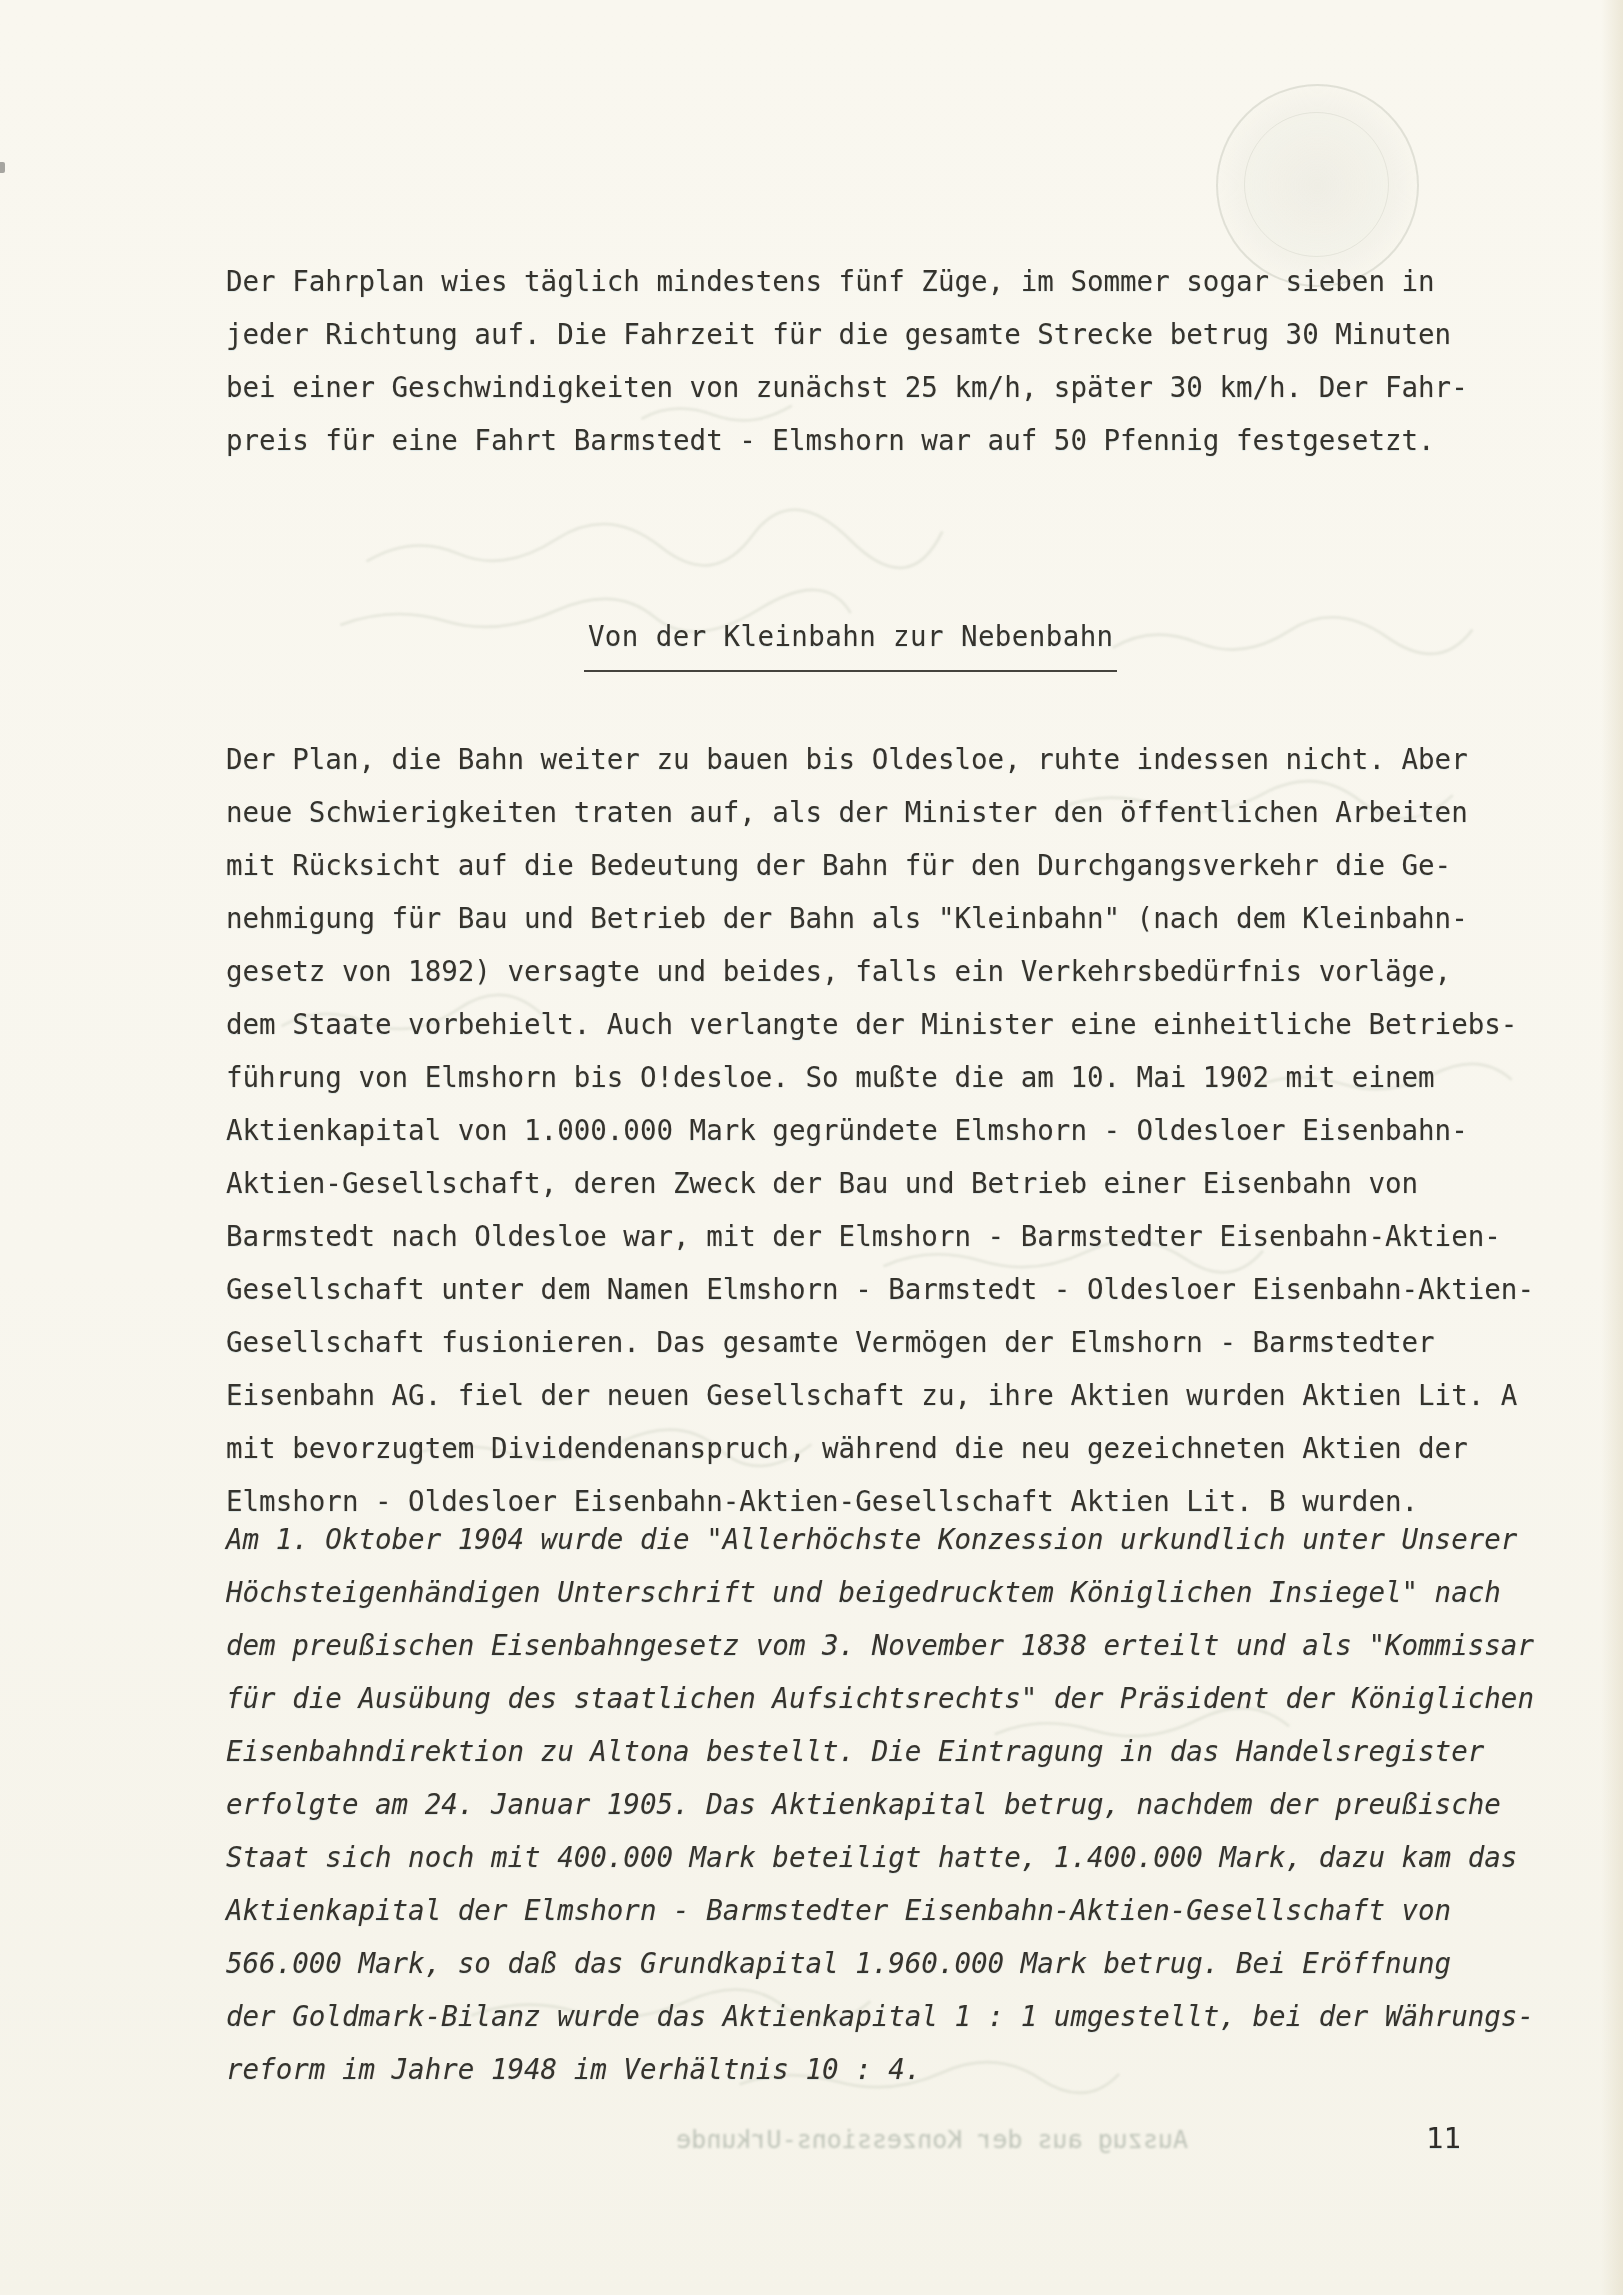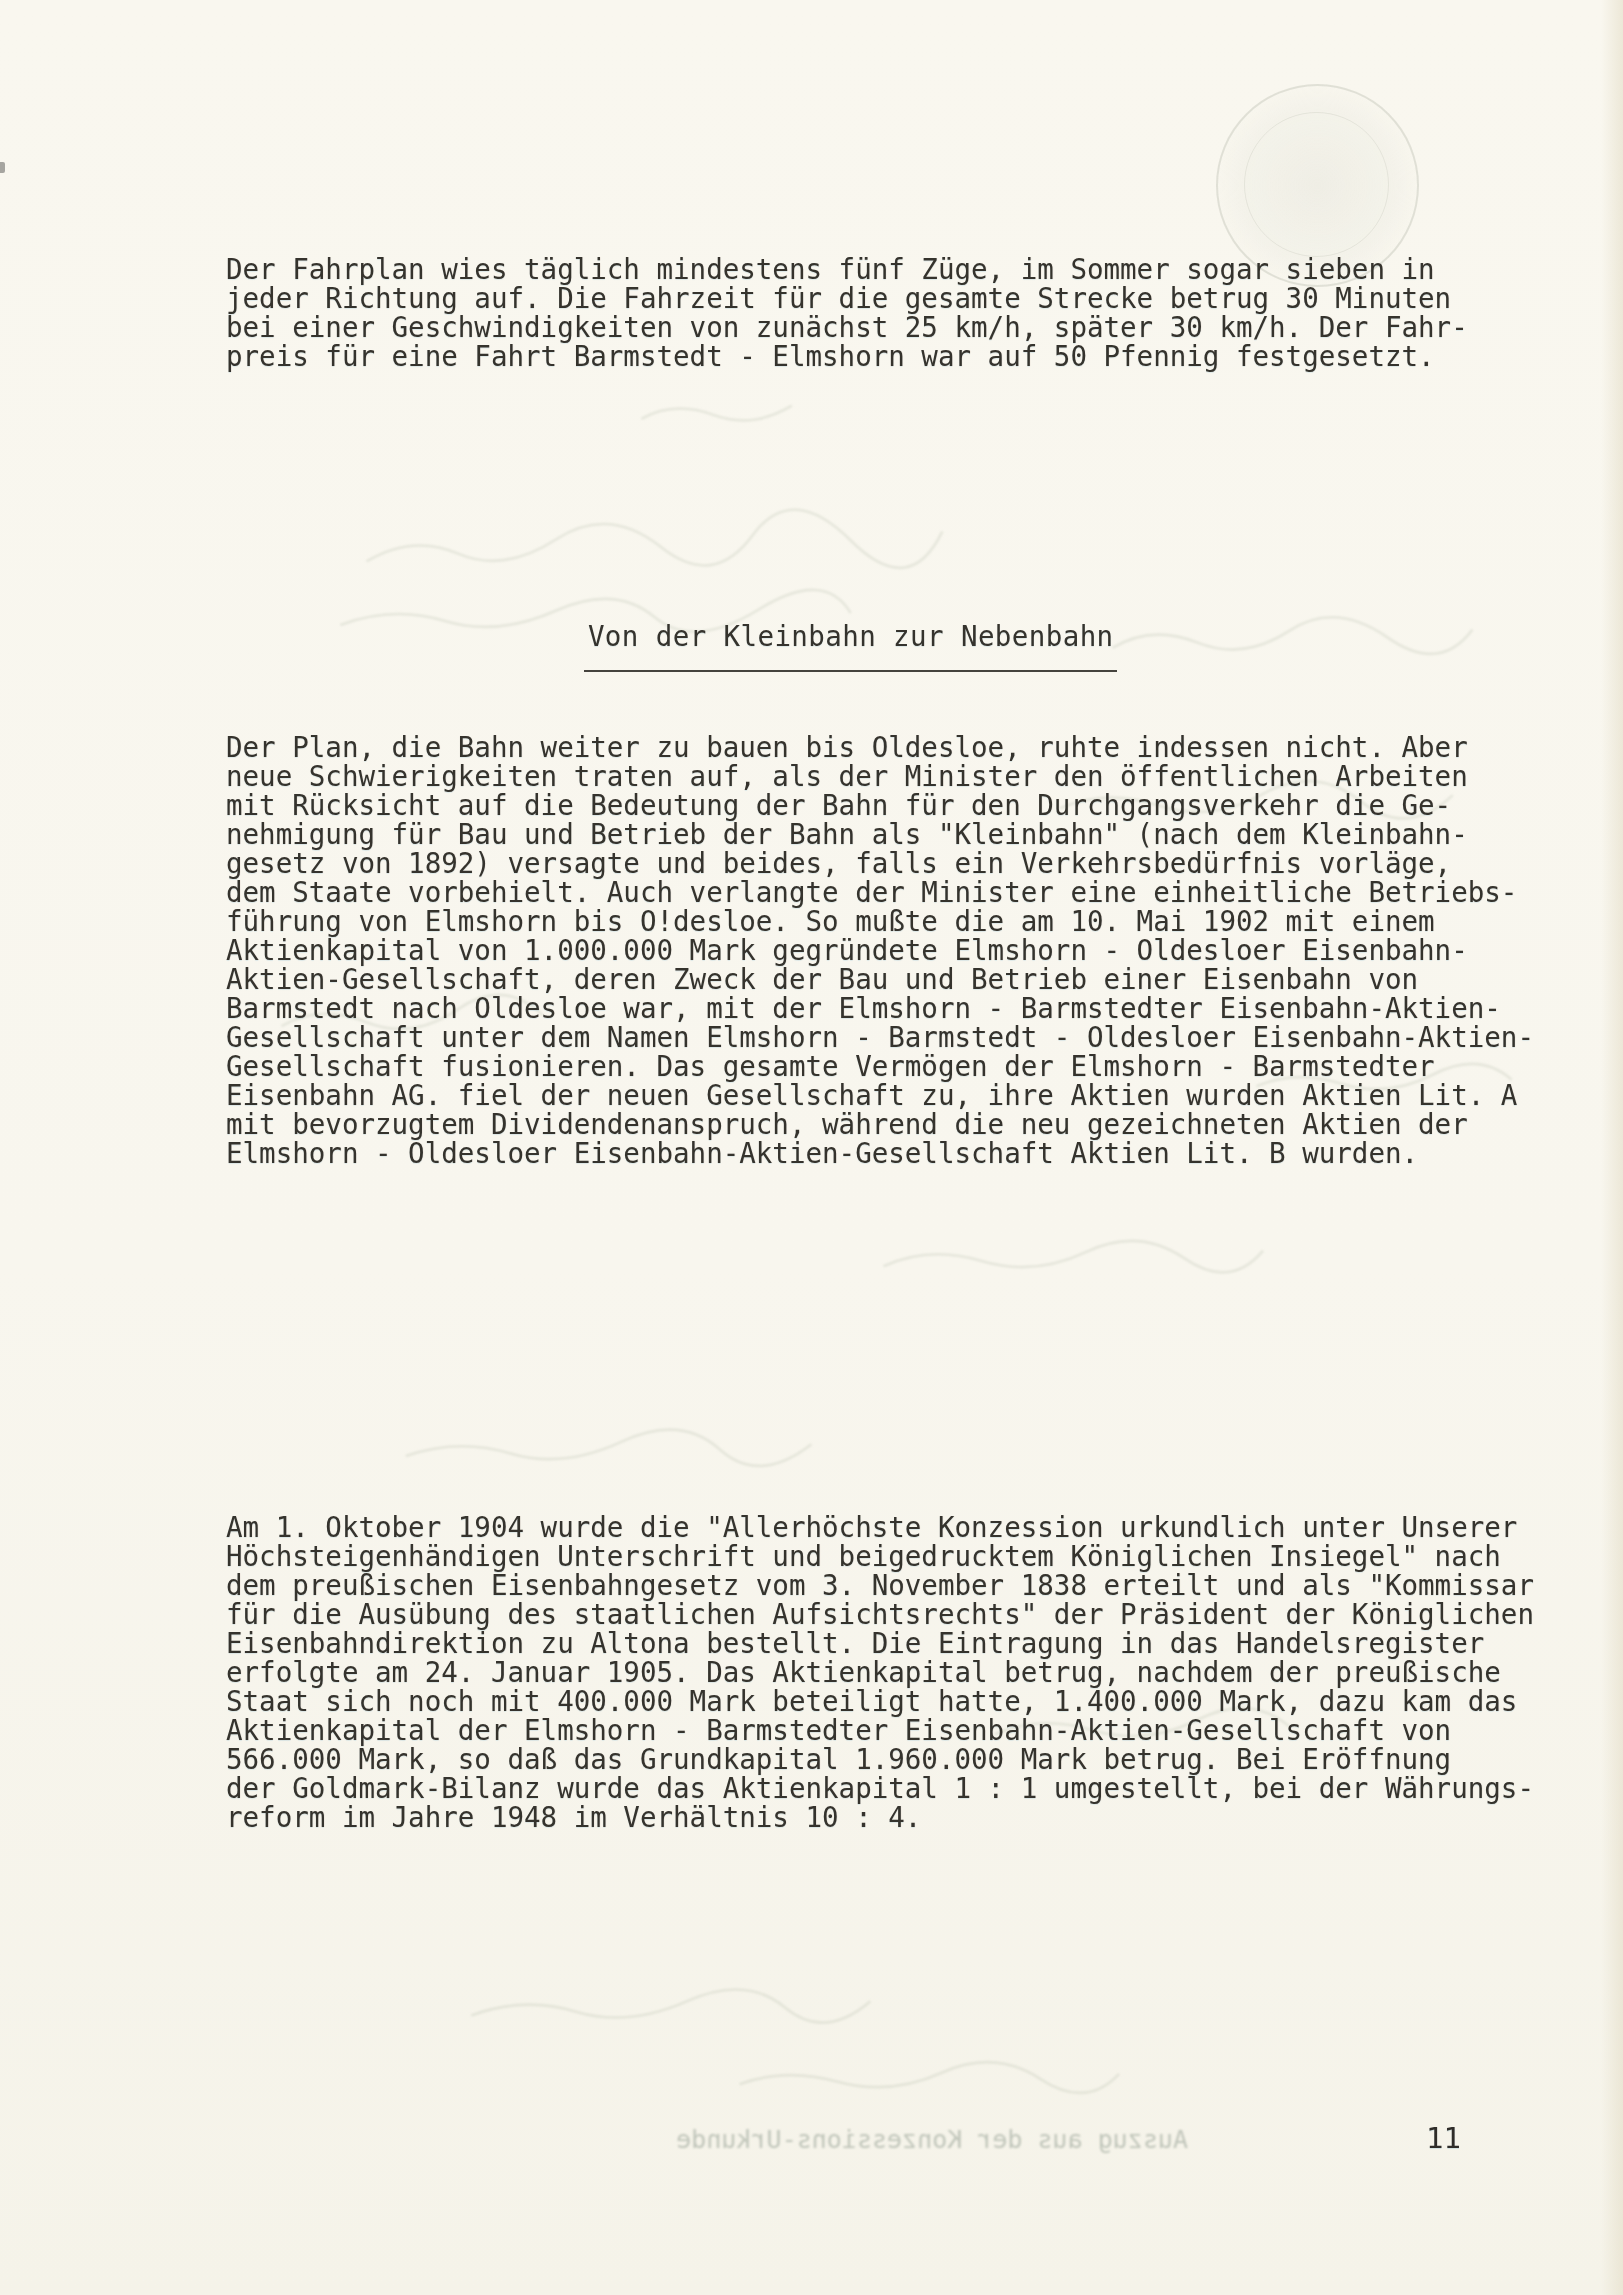--- a/index.html
+++ b/index.html
@@ -21,29 +21,29 @@
   }
   .edge-mark {
     position: absolute; left: 0; top: 162px; width: 4.6px; height: 10.5px;
     background: #7a7a74; opacity: 0.65; border-radius: 0 2px 2px 0;
   }
   .typewriter {
     position: absolute;
     left: 226px;
     width: 1322px;
     font-size: 27.5px;
-    line-height: 29px;
+    line-height: 53px;
     letter-spacing: 0px;
     white-space: pre-line;
     color: #35332d;
     text-shadow: 0 1.3px 0.7px rgba(55,145,185,0.14), 0.7px 0 0 rgba(150,70,50,0.06);
   }
   .para-1 { top: 255px; }
   .para-2 { top: 733px; }
-  .para-3 { top: 1513px; }
+  .para-3 { top: 1513px; font-style: italic; }
   .heading {
     position: absolute;
     left: 584px; top: 620px;
     font-size: 27.5px;
     letter-spacing: 0.4px;
     padding: 0 3.9px 17.7px 3.9px;
     border-bottom: 2.6px solid #45433d;
     color: #35332d;
     text-shadow: 0 1.3px 0.7px rgba(55,145,185,0.14);
     white-space: nowrap;

